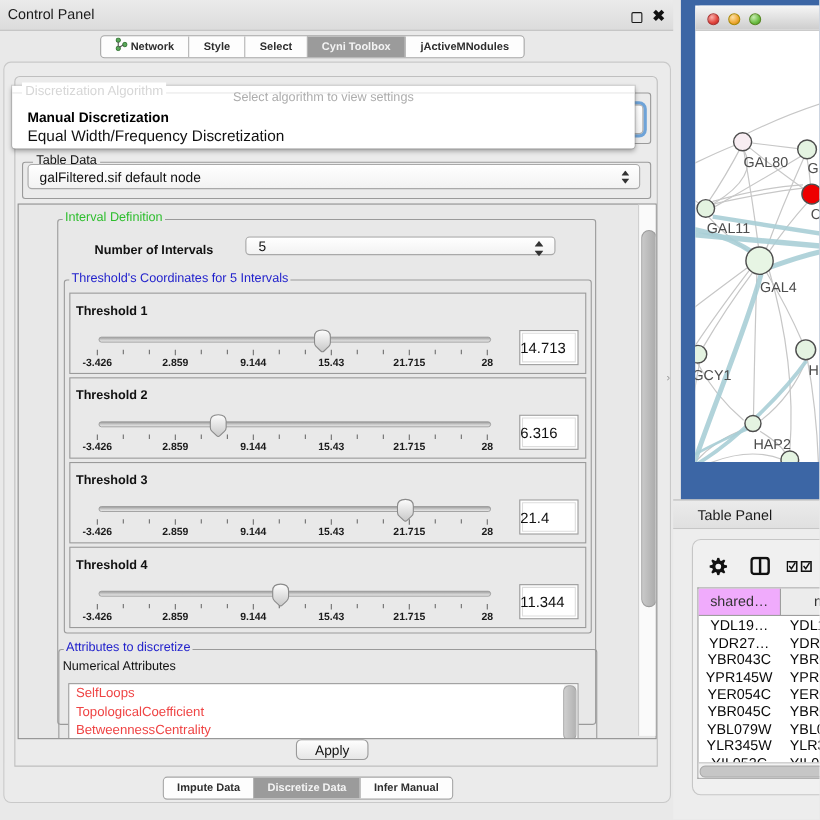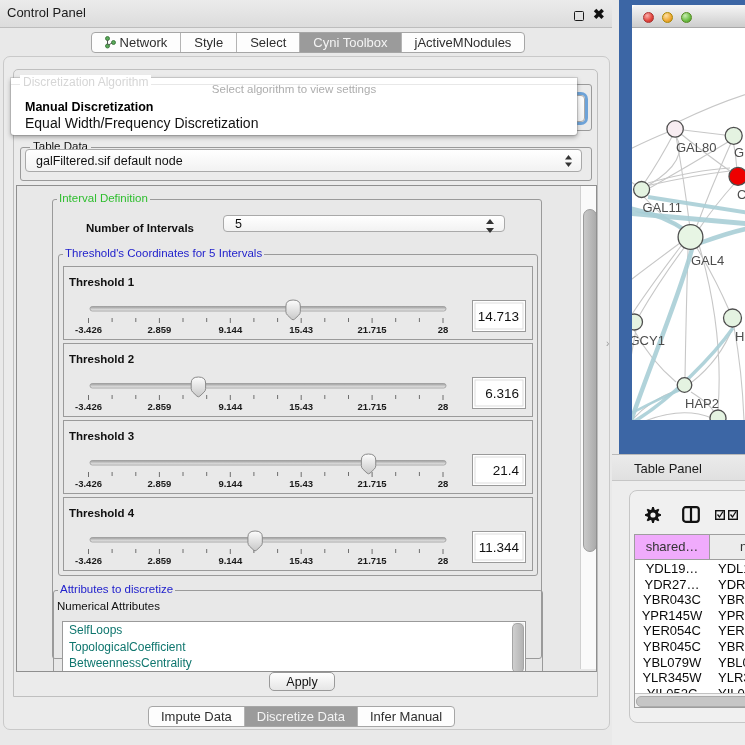--- a/index.html
+++ b/index.html
@@ -3,44 +3,44 @@
 html,body{margin:0;padding:0}
 body{width:745px;height:745px;overflow:hidden;font-family:"Liberation Sans",sans-serif;background:#e9e9e9;position:relative}
 .abs{position:absolute}
 
 #tbar{left:0;top:0;width:612px;height:27px;background:linear-gradient(#ebebeb,#dcdcdc);border-bottom:1px solid #bdbdbd}
 #tbar .t{position:absolute;left:7px;top:5px;font-size:13px;color:#1a1a1a}
 #wb1{position:absolute;left:574px;top:11px;width:10px;height:10px;border:1.6px solid #1a1a1a;border-radius:1.5px;box-sizing:border-box}
 #wb2{position:absolute;left:593px;top:6px;font-size:14px;font-weight:bold;color:#111}
 
 .seg{display:flex;border:1px solid #a6a6a6;border-radius:4px;overflow:hidden;background:#fdfdfd;height:21px;box-sizing:border-box}
-.seg div{padding:0 13px;font-size:13px;font-weight:normal;color:#2e2e2e;line-height:19px;border-left:1px solid #b4b4b4;white-space:nowrap}
+.seg div{padding:0 13px;font-size:10px;font-weight:bold;color:#2e2e2e;line-height:19px;border-left:1px solid #b4b4b4;white-space:nowrap}
 .seg div:first-child{border-left:none}
 .seg div.sel{background:#9b9b9b;color:#f4f4f4}
 #toptabs{left:91px;top:32px}
 #bottabs{left:148px;top:706px}
 #bottabs div{padding:0 12px}
 
 #outerp{left:3px;top:56px;width:605px;height:672px;border:1px solid #c9c9c9;border-radius:7px;background:#ebebeb}
 #innerp{left:13px;top:69px;width:583px;height:626px;border:1px solid #bfbfbf;border-radius:5px 5px 0 0;background:#ebebeb}
 .group{position:absolute;border:1px solid #9a9a9a;border-radius:3px}
 .group>.gl{position:absolute;top:-8px;left:9px;background:#ebebeb;padding:0 3px;font-size:11.5px;white-space:nowrap}
 .group>.gl2{background:#e8e8e8;left:4px;padding:0 2px}
 
 #scrollp{left:16px;top:185px;width:579px;height:485px;border:1px solid #8f8f8f;background:#e8e8e8;overflow:hidden}
 #vsb{position:absolute;left:563px;top:0;width:16px;height:483px;background:#fafafa;border-left:1px solid #d0d0d0}
 #vsbt{position:absolute;left:1.5px;top:23px;width:12px;height:341px;background:linear-gradient(90deg,#c9c9c9,#ababab);border:1px solid #9b9b9b;border-radius:7px}
 .tbox{position:absolute;left:46px;width:468px;height:72px;border:1px solid #9a9a9a;background:#e9e9e9}
-.vbox{position:absolute;right:6px;top:33px;width:54px;height:32px;background:#fff;border:1px solid #9a9a9a;box-shadow:inset 0 0 0 1.5px #fff, inset 0 0 0 2.5px #ddd;font-size:13.5px;color:#111;text-align:right;line-height:32px;padding-right:6px;box-sizing:border-box}
+.vbox{position:absolute;right:6px;top:33px;width:54px;height:32px;background:#fff;border:1px solid #9a9a9a;box-shadow:inset 0 0 0 1.5px #fff, inset 0 0 0 2.5px #ddd;font-size:13.5px;color:#111;text-align:left;line-height:32px;padding-right:6px;box-sizing:border-box}
 
 .combo{position:absolute;border:1px solid #a9a9a9;border-radius:4px;background:linear-gradient(#ffffff,#f2f2f2);font-size:12.5px;color:#111;box-sizing:border-box}
 .combo span{position:absolute;left:10px;top:50%;transform:translateY(-50%)}
 .arr{position:absolute;right:9px;top:50%;transform:translateY(-50%);width:7px;height:12px}
 
-#nlist{left:45px;top:435px;width:462px;height:49px;background:#fff;border:1px solid #9a9a9a;font-size:12px;color:#0f766e;overflow:hidden}
+#nlist{left:45px;top:435px;width:462px;height:49px;background:#fff;border:1px solid #9a9a9a;font-size:12px;color:#ef4444;overflow:hidden}
 #nlist .li{padding-left:6px;height:16.7px;line-height:16.7px}
 #nlsb{position:absolute;right:1px;top:1px;width:11px;height:48px;background:#ebebeb}
 #nlsbt{position:absolute;right:0px;top:0px;width:10px;height:48px;background:linear-gradient(90deg,#cfcfcf,#b3b3b3);border:1px solid #a5a5a5;border-radius:5px}
 #applyb{left:269px;top:672px;width:64px;height:17px;border:1px solid #9a9a9a;border-radius:5px;background:linear-gradient(#fefefe,#e6e6e6);font-size:12.5px;color:#111;text-align:center;line-height:19px}
 
 #ddov{left:11px;top:78px;width:566px;height:57px;background:#fff;border-radius:0 0 3px 3px;box-shadow:0 2px 5px rgba(0,0,0,0.35),0 0 0 1px rgba(160,160,160,0.35);z-index:50}
 #ddov .hint{position:absolute;left:0;right:0;top:5px;text-align:center;font-size:11.5px;color:#adadad}
 #ddov .i1{position:absolute;left:14px;top:22px;font-size:12.5px;font-weight:bold;color:#000}
 #ddov .i2{position:absolute;left:14px;top:37px;font-size:14px;color:#111}
 

